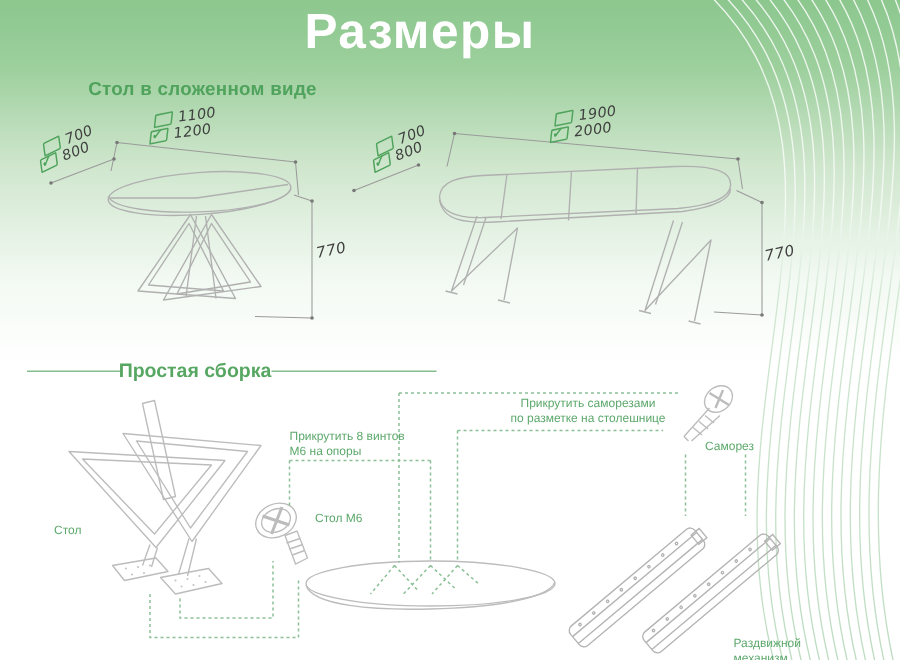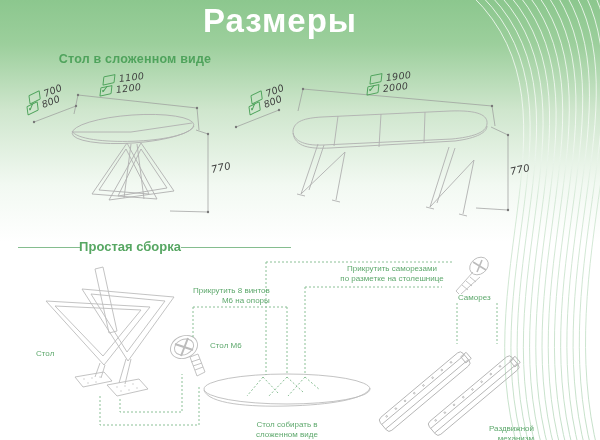--- a/index.html
+++ b/index.html
@@ -24,21 +24,21 @@
   }
   .cbx{
     display:inline-block;width:10px;height:7px;border:1.2px solid #4fa35c;border-radius:1px;
     transform:skewX(-18deg) rotate(-5deg);position:relative;background:transparent;
   }
   .cbx.checked::after{
     content:"\2713";position:absolute;left:0px;top:-3px;
     font-size:9px;color:#4fa35c;font-weight:700;
   }
   .greenLabel{font-size:8px;color:#5da86c;line-height:1.2;}
-  .prel{white-space:pre-line;text-align:right;}
+  .prel{white-space:pre-line;}
   .asmHead{
     left:60px;top:239px;width:140px;text-align:center;
     font-size:13px;font-weight:700;color:#57a763;
   }
   .hline{height:1px;background:#85bd8f;top:247px;}
   svg{display:block;}
 </style>
 </head>
 <body>
 
@@ -248,19 +248,17 @@
   <div class="abs hline" style="left:18px;width:62px;"></div>
   <div class="abs asmHead">Простая сборка</div>
   <div class="abs hline" style="left:181px;width:110px;"></div>
 
   <div class="abs greenLabel" style="left:36px;top:349px;">Стол</div>
   <div class="abs greenLabel" style="left:210px;top:341px;">Стол М6</div>
   <div class="abs greenLabel prel" style="left:193px;top:286px;">Прикрутить 8 винтов
 М6 на опоры</div>
   <div class="abs greenLabel prel" style="left:297px;top:264px;width:104px;text-align:center;margin-left:43px;">Прикрутить саморезами
 по разметке на столешнице</div>
-  <div class="abs greenLabel" style="left:458px;top:293px;">Саморез</div>
-  <div class="abs greenLabel prel" style="left:237px;top:420px;width:100px;text-align:center;">Стол собирать в
-сложенном виде</div>
+  <div class="abs greenLabel" style="left:470px;top:293px;">Саморез</div>
   <div class="abs greenLabel prel" style="left:489px;top:424px;">Раздвижной
 механизм</div>
 
 </div>
 
 </body></html>

